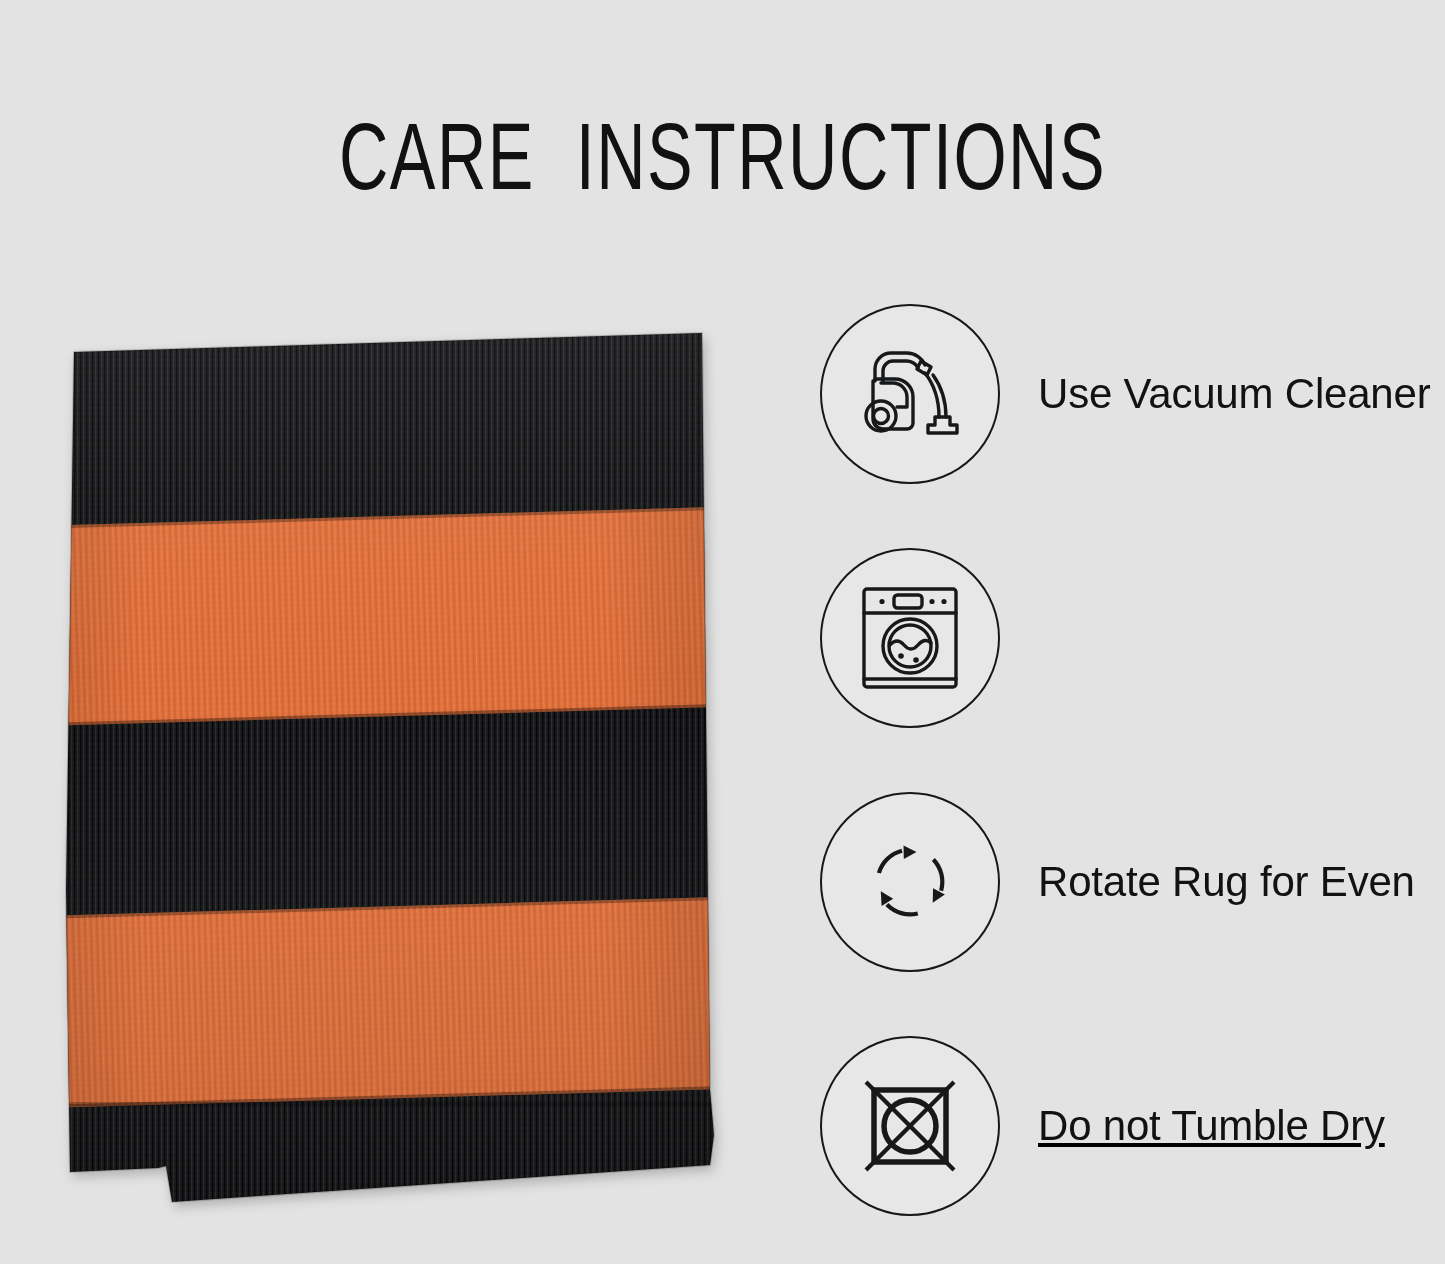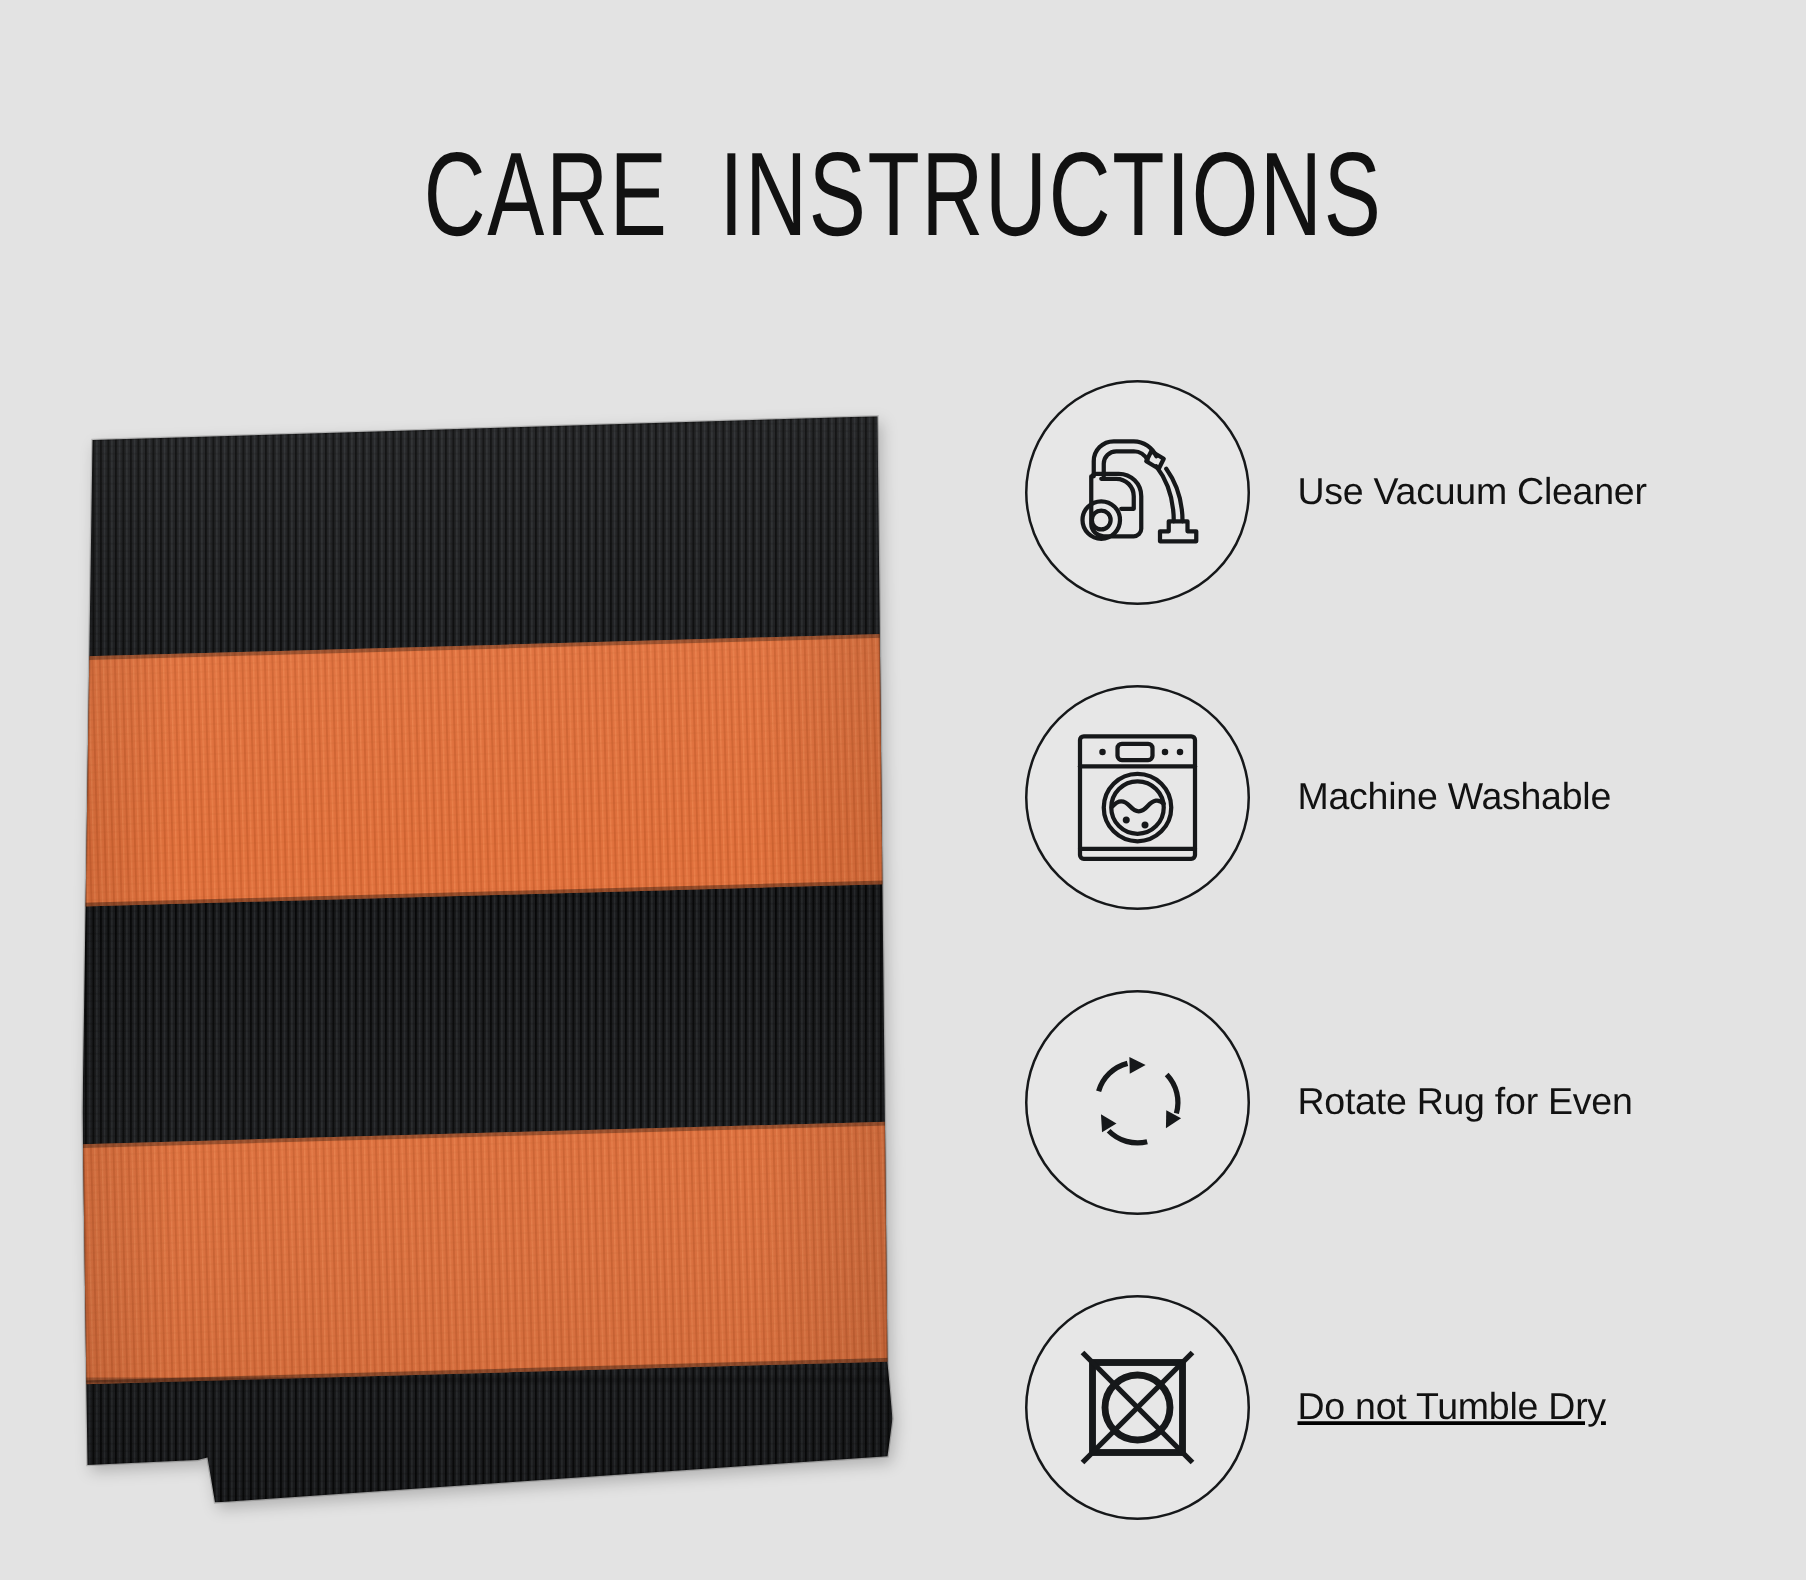--- a/index.html
+++ b/index.html
@@ -85,21 +85,21 @@
     justify-content: center;
     box-sizing: border-box;
   }
   .icon-circle svg {
     display: block;
   }
 
   .care-label {
     margin-left: 38px;
     font-family: "Liberation Sans", sans-serif;
-    font-size: 30px;
+    font-size: 42px;
     line-height: 52px;
     font-weight: 400;
     color: #121212;
     letter-spacing: -0.2px;
     max-width: 400px;
   }
   .care-label.two-line {
     text-align: right;
   }
 </style>
@@ -225,21 +225,20 @@
           <circle cx="56" cy="67" r="27"></circle>
 
           <circle cx="56" cy="67" r="21"></circle>
 
           <path d="M36,66 Q43,58 50,66 T64,66 T77,64"></path>
 
           <circle cx="47" cy="77" r="2.8" fill="#16181a" stroke="none"></circle>
           <circle cx="62" cy="81" r="2.8" fill="#16181a" stroke="none"></circle>
         </svg>
       </div>
-      <div class="care-label">Machine Washable</div>
     </div>
 
     <div class="care-item">
       <div class="icon-circle">
         <svg width="112" height="112" viewBox="0 0 112 112" fill="none" stroke="#16181a" stroke-width="4" stroke-linecap="butt">
           <g transform="translate(56,56)">
 
             <g transform="rotate(0)">
               <path d="M -31.1,-9.0 A 32.3,32.3 0 0 1 -8.0,-31.3" stroke-width="4.2"></path>
               <path d="M -6.5,-36.5 L 6.5,-30.0 L -6.2,-23.0 Z" fill="#16181a" stroke="none"></path>

